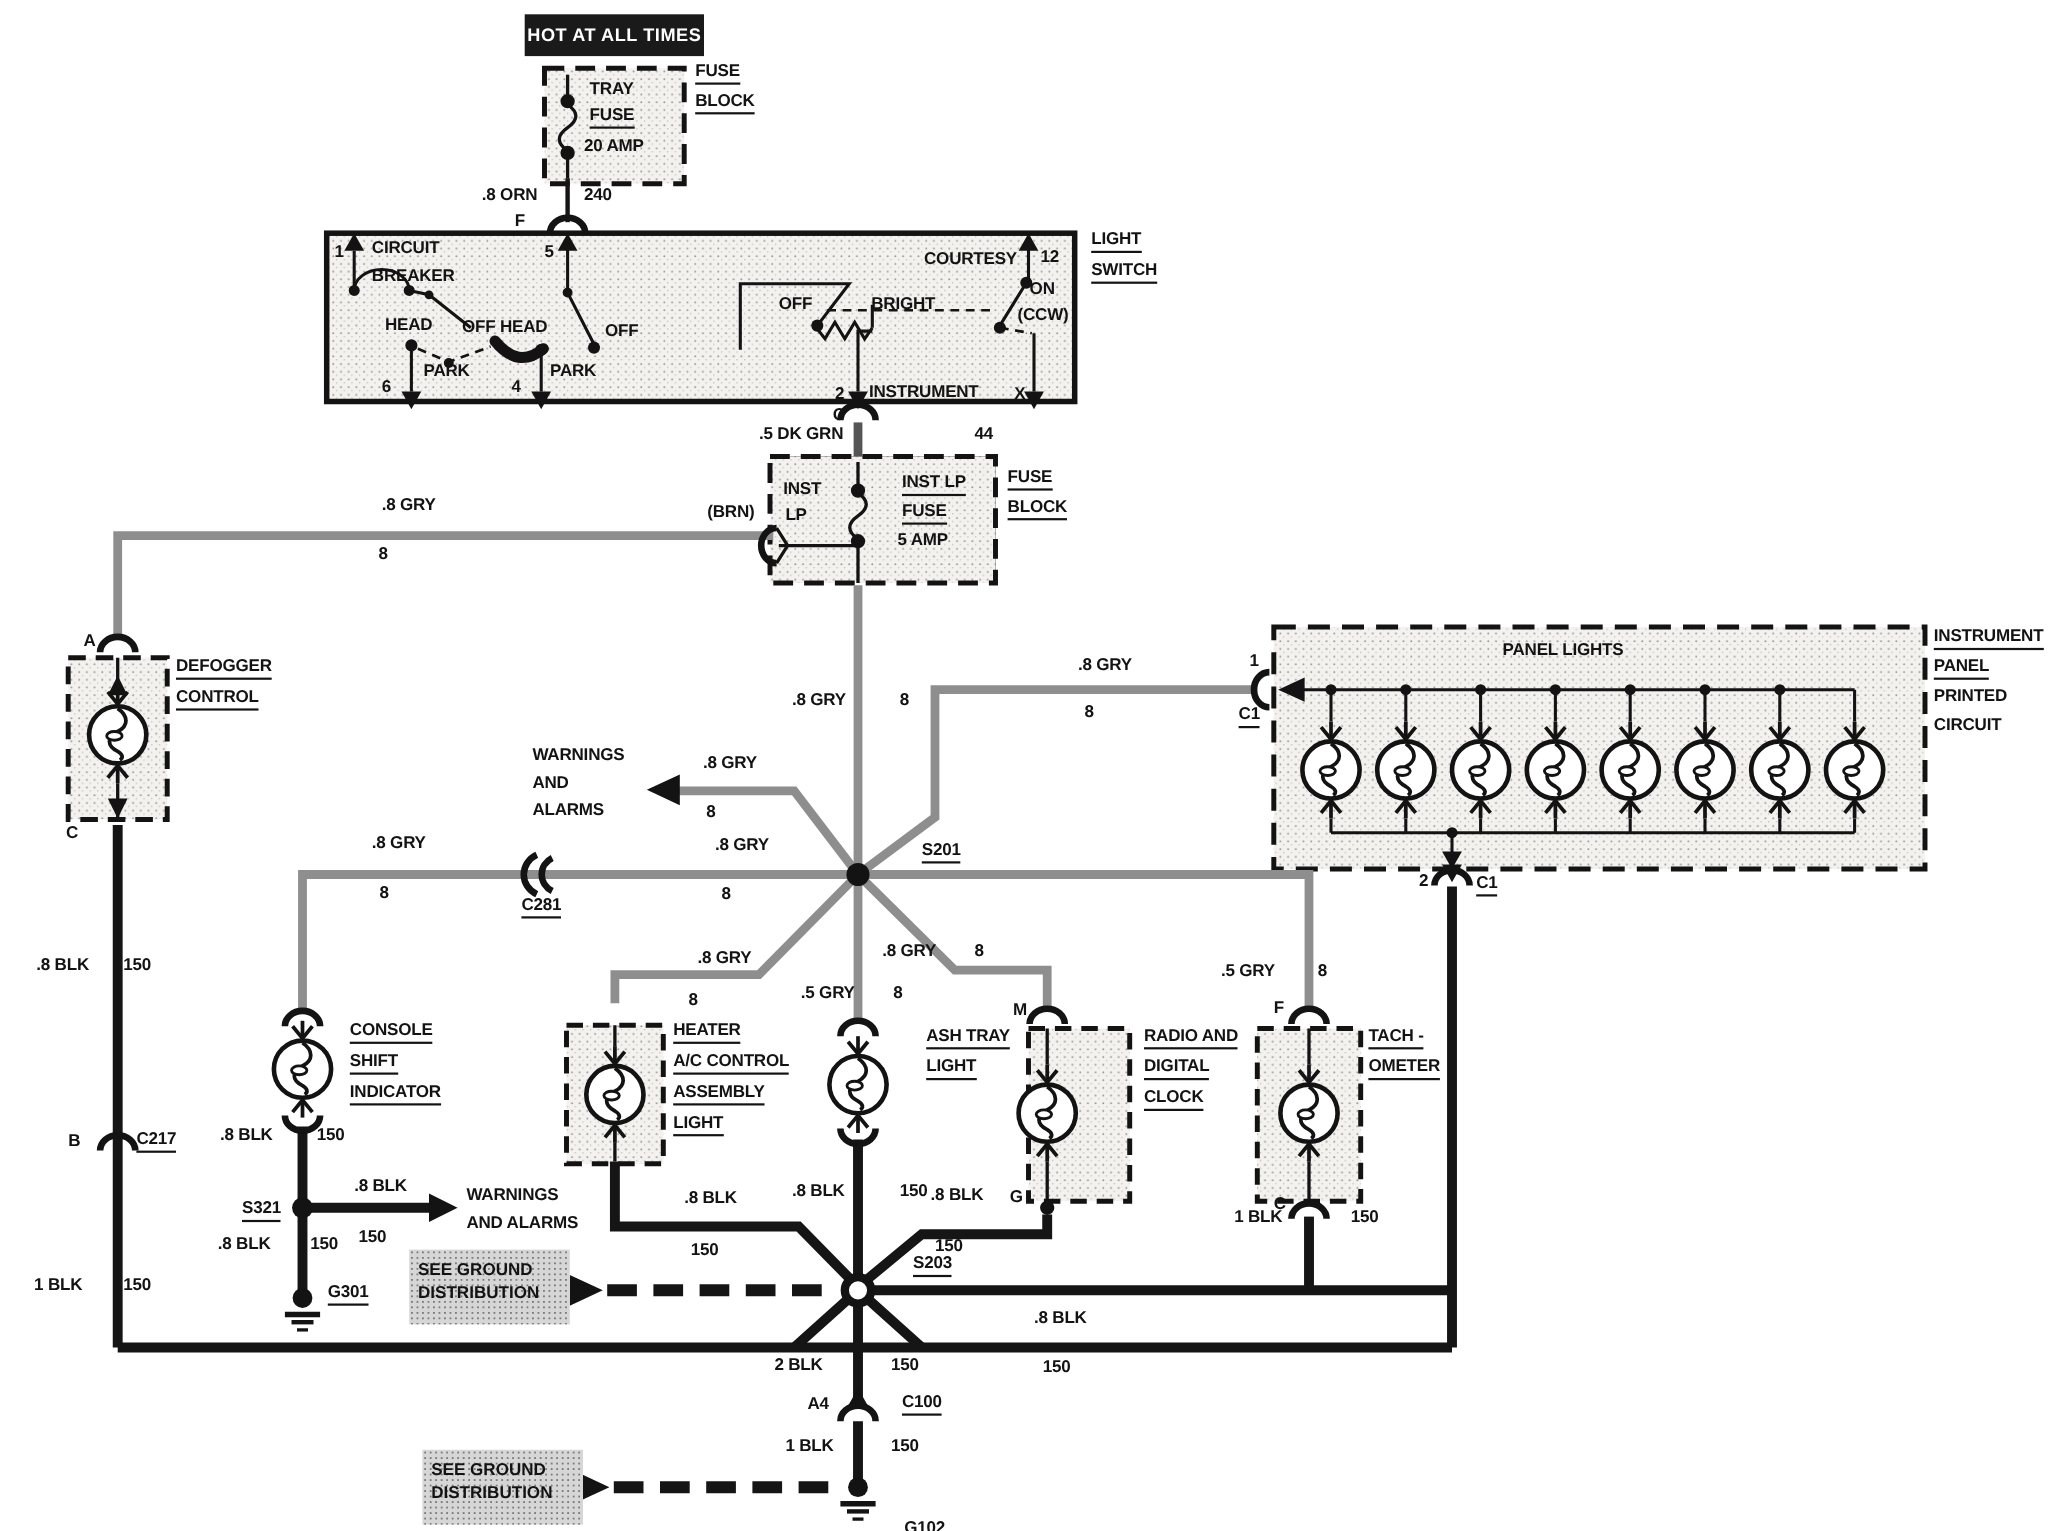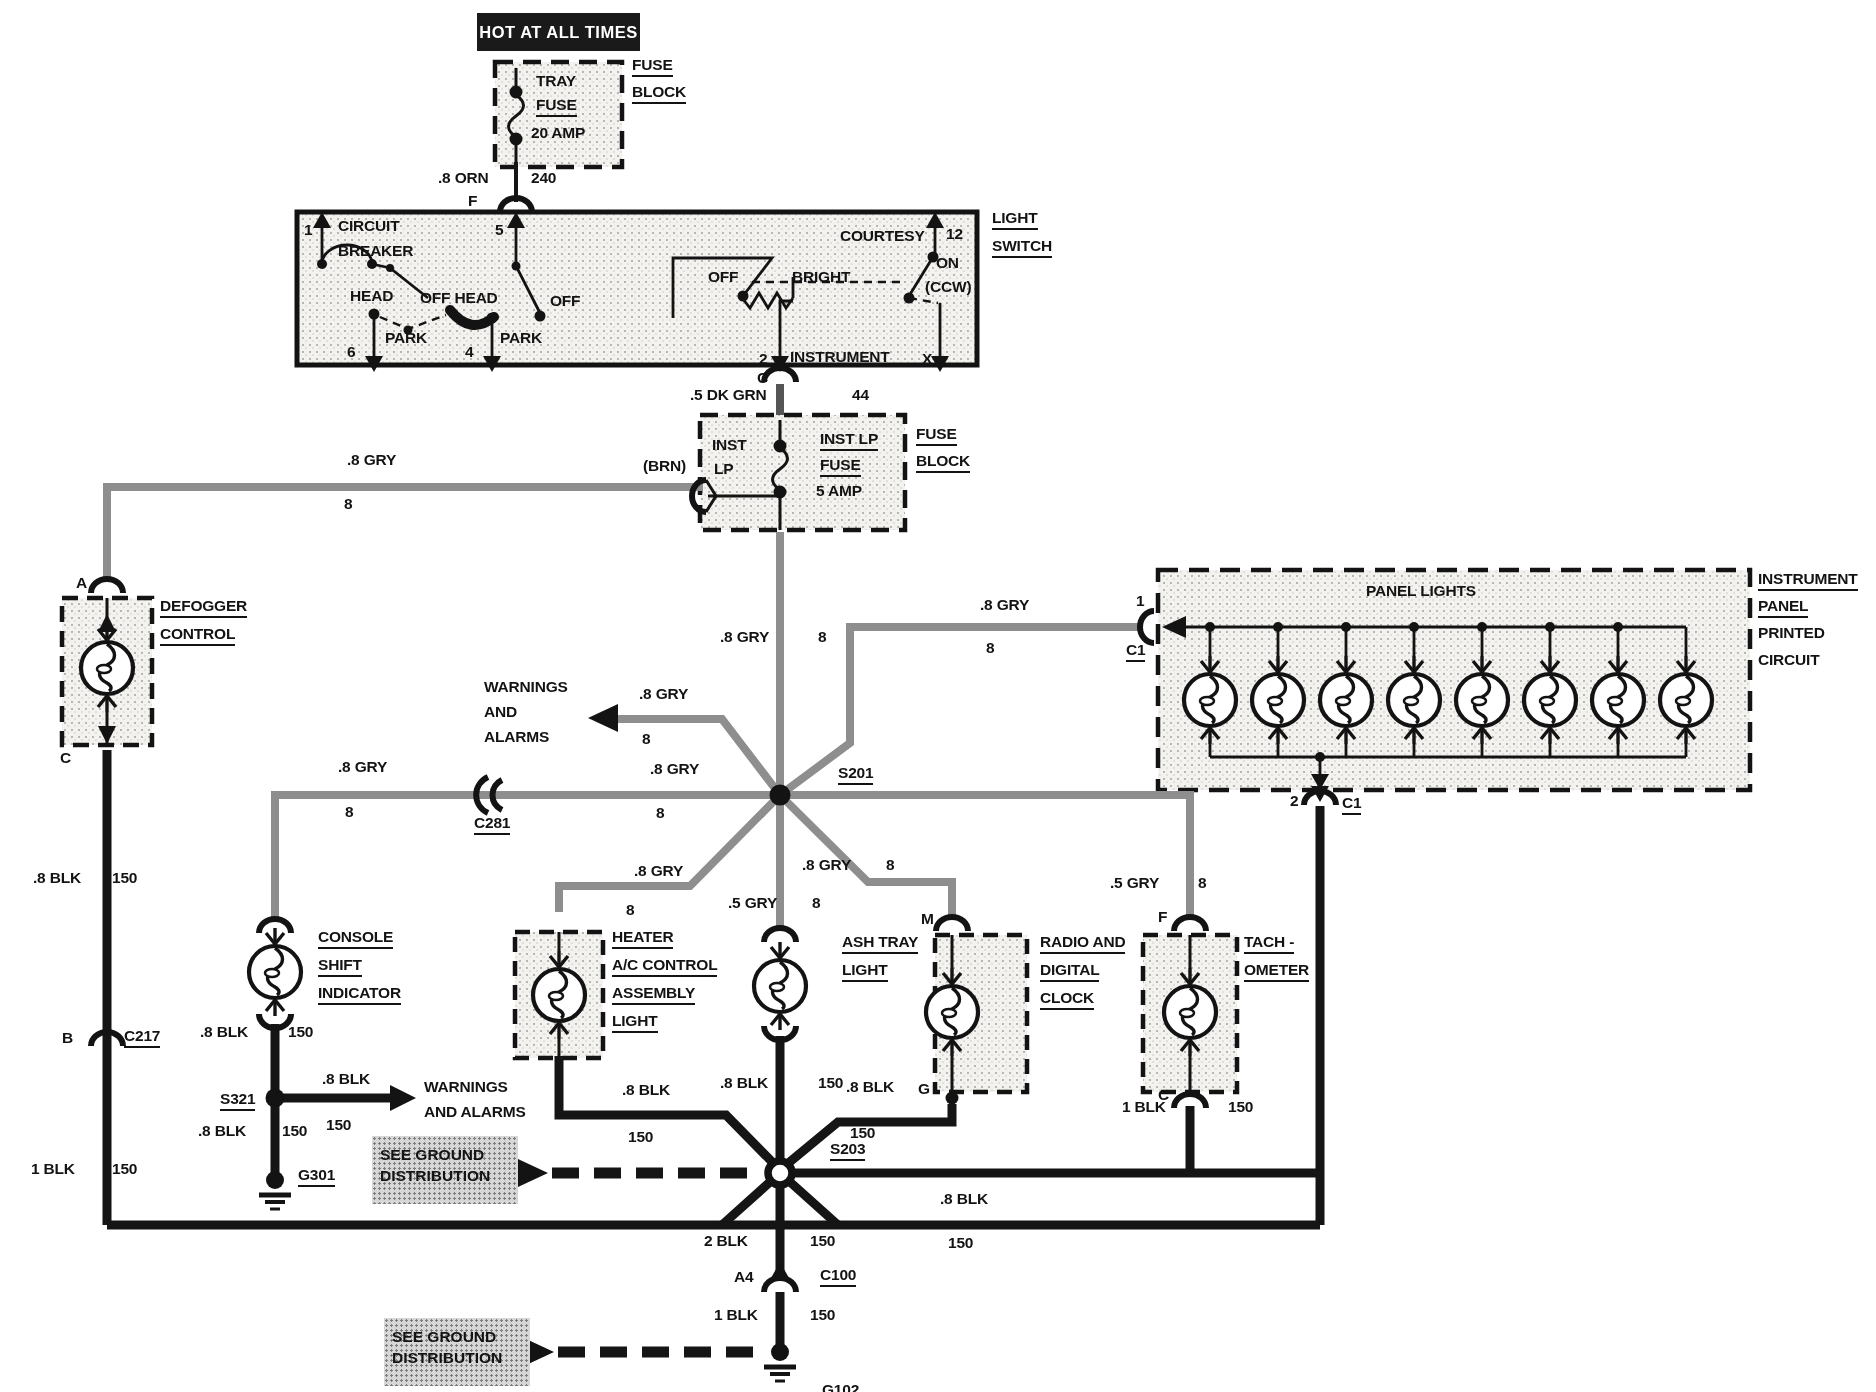--- a/index.html
+++ b/index.html
@@ -273,21 +273,21 @@
       <div class="lbl" style="left: 925px; top: 278px;">(CCW)</div>
       <div class="lbl" style="left: 708px; top: 268px;">OFF</div>
       <div class="lbl" style="left: 792px; top: 268px; text-align: right;">BRIGHT</div>
       <div class="lbl" style="left: 759px; top: 350px;">2</div>
       <div class="lbl" style="left: 790px; top: 348px;">INSTRUMENT</div>
       <div class="lbl" style="left: 922px; top: 350px;">X</div>
       <div class="lbl u" style="left: 992px; top: 209px;">LIGHT</div>
       <div class="lbl u" style="left: 992px; top: 237px;">SWITCH</div>
       <div class="lbl" style="left: 757px; top: 369px;">C</div>
       <div class="lbl" style="left: 690px; top: 386px;">.5 DK GRN</div>
-      <div class="lbl" style="left: 852px; top: 386px;">44</div>
+      <div class="lbl" style="left: 886px; top: 386px;">44</div>
       <div class="lbl" style="left: 712px; top: 436px;">INST</div>
       <div class="lbl" style="left: 714px; top: 460px;">LP</div>
       <div class="lbl u" style="left: 820px; top: 430px;">INST LP</div>
       <div class="lbl u" style="left: 820px; top: 456px;">FUSE</div>
       <div class="lbl" style="left: 816px; top: 482px; text-align: center;">5 AMP</div>
       <div class="lbl u" style="left: 916px; top: 425px;">FUSE</div>
       <div class="lbl u" style="left: 916px; top: 452px;">BLOCK</div>
       <div class="lbl" style="left: 643px; top: 457px;">(BRN)</div>
       <div class="lbl" style="left: 347px; top: 451px;">.8 GRY</div>
       <div class="lbl" style="left: 344px; top: 495px;">8</div>

